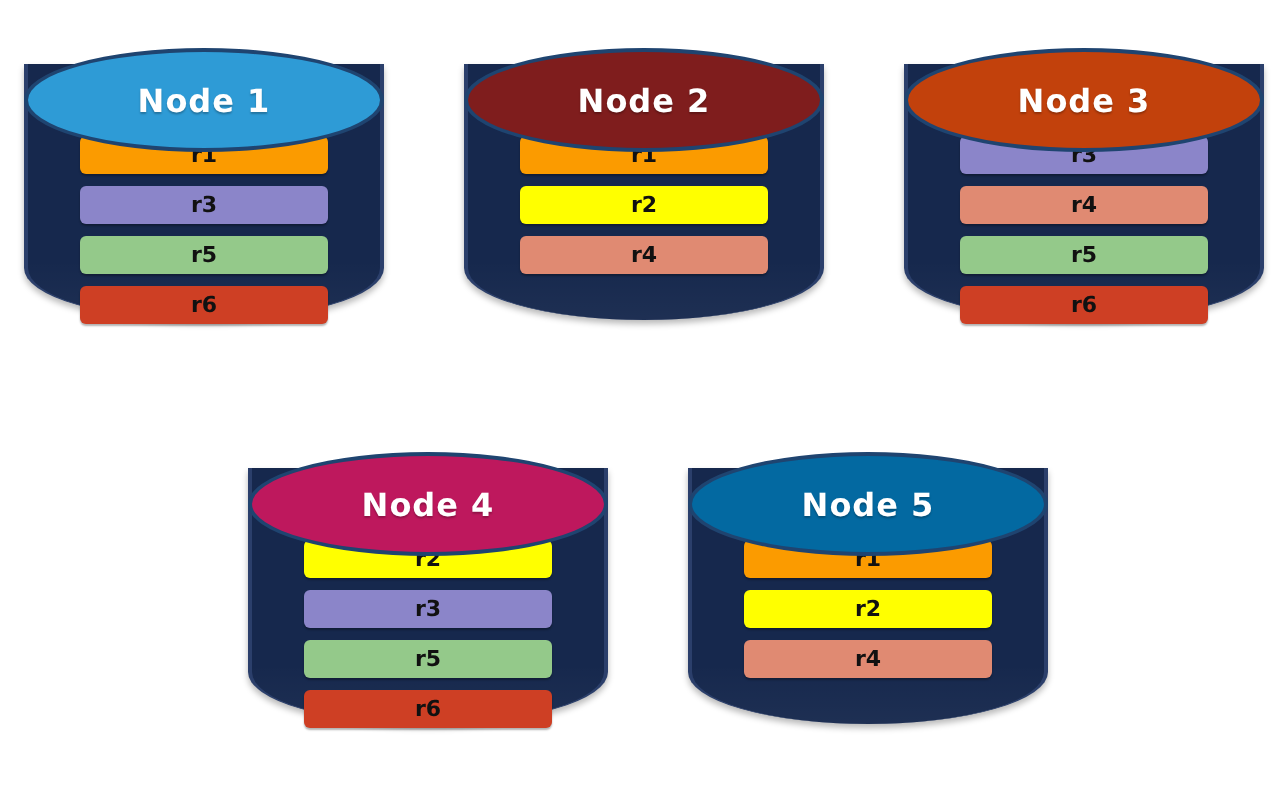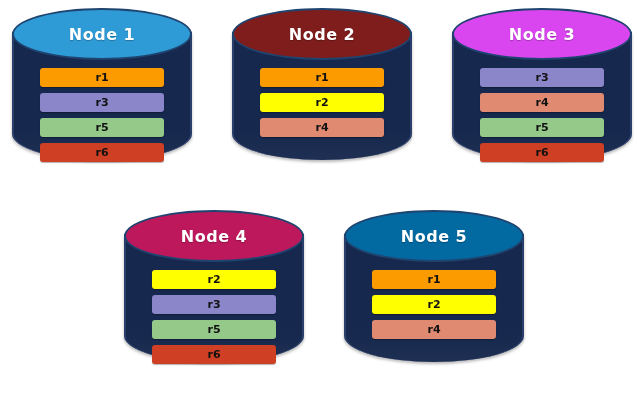--- a/index.html
+++ b/index.html
@@ -48,21 +48,21 @@
     bottom: 0;
     width: 100%;
     height: 30px;
     border-radius: 0 0 90px 90px / 0 0 26px 26px;
     background: linear-gradient(to bottom, rgba(255,255,255,0) 0%, rgba(255,255,255,0.035) 100%);
     pointer-events: none;
   }
   .cyl-top {
     position: absolute;
     left: 0;
-    top: 0;
+    top: 16px;
     width: 180px;
     height: 52px;
     box-sizing: border-box;
     background: #2e9bd6;
     border: 2px solid #1f4470;
     border-radius: 50%;
     display: flex;
     align-items: center;
     justify-content: center;
   }
@@ -136,21 +136,21 @@
     <div class="node" style="left: 452px; top: 8px;">
       <div class="cyl-body" style="background: rgb(22, 40, 77);">
         <div class="cyl-bottom-shade"></div>
       </div>
       <div class="replica-list">
         <div class="replica" style="background: rgb(139, 133, 201); color: rgb(17, 17, 17);">r3</div>
         <div class="replica" style="background: rgb(224, 138, 114); color: rgb(17, 17, 17);">r4</div>
         <div class="replica" style="background: rgb(148, 201, 138); color: rgb(17, 17, 17);">r5</div>
         <div class="replica" style="background: rgb(206, 63, 36); color: rgb(17, 17, 17);">r6</div>
       </div>
-      <div class="cyl-top" style="background: #d946ef; border-color: rgb(31, 68, 112);">
+      <div class="cyl-top" style="background: #c2410c; border-color: rgb(31, 68, 112);">
         <div class="node-title" style="color: rgb(255, 255, 255);">Node 3</div>
       </div>
     </div>
     <div class="node" style="left: 124px; top: 210px;">
       <div class="cyl-body" style="background: rgb(22, 40, 77);">
         <div class="cyl-bottom-shade"></div>
       </div>
       <div class="replica-list">
         <div class="replica" style="background: rgb(255, 255, 0); color: rgb(17, 17, 17);">r2</div>
         <div class="replica" style="background: rgb(139, 133, 201); color: rgb(17, 17, 17);">r3</div>

